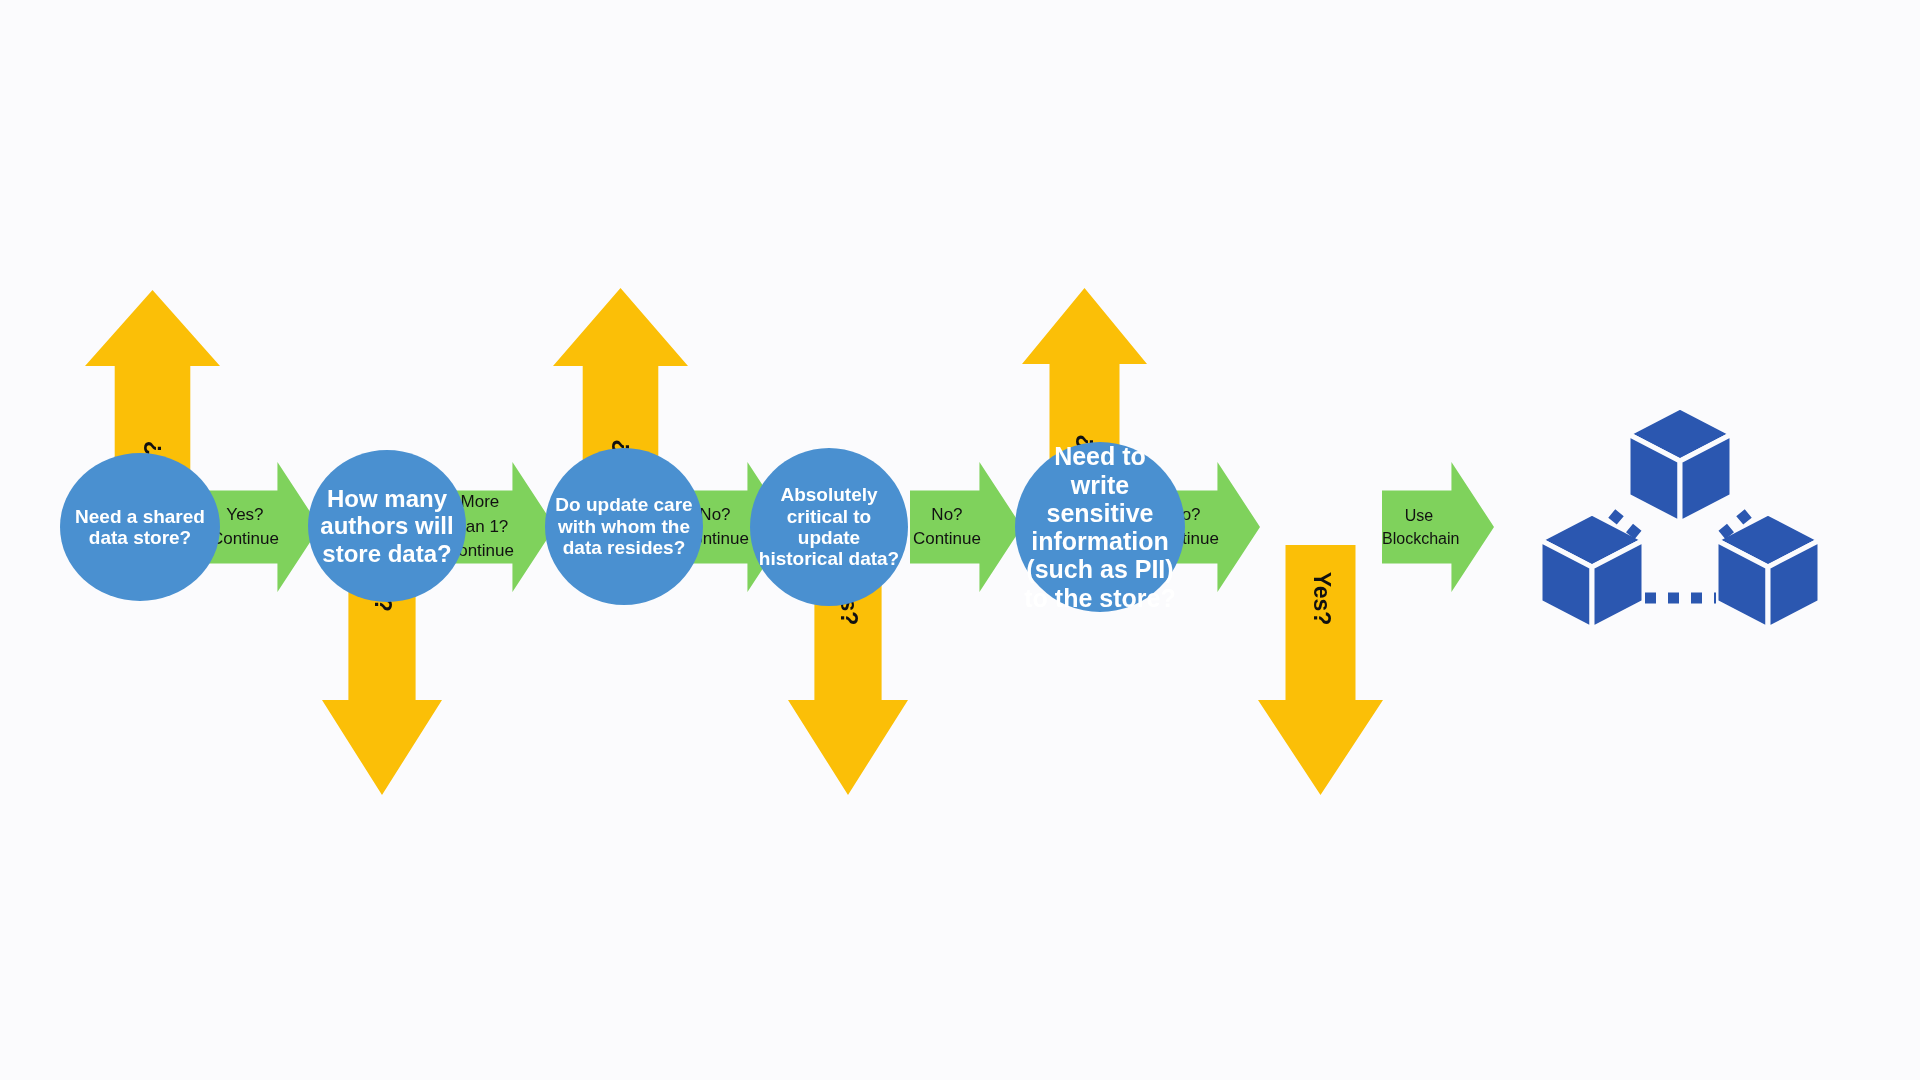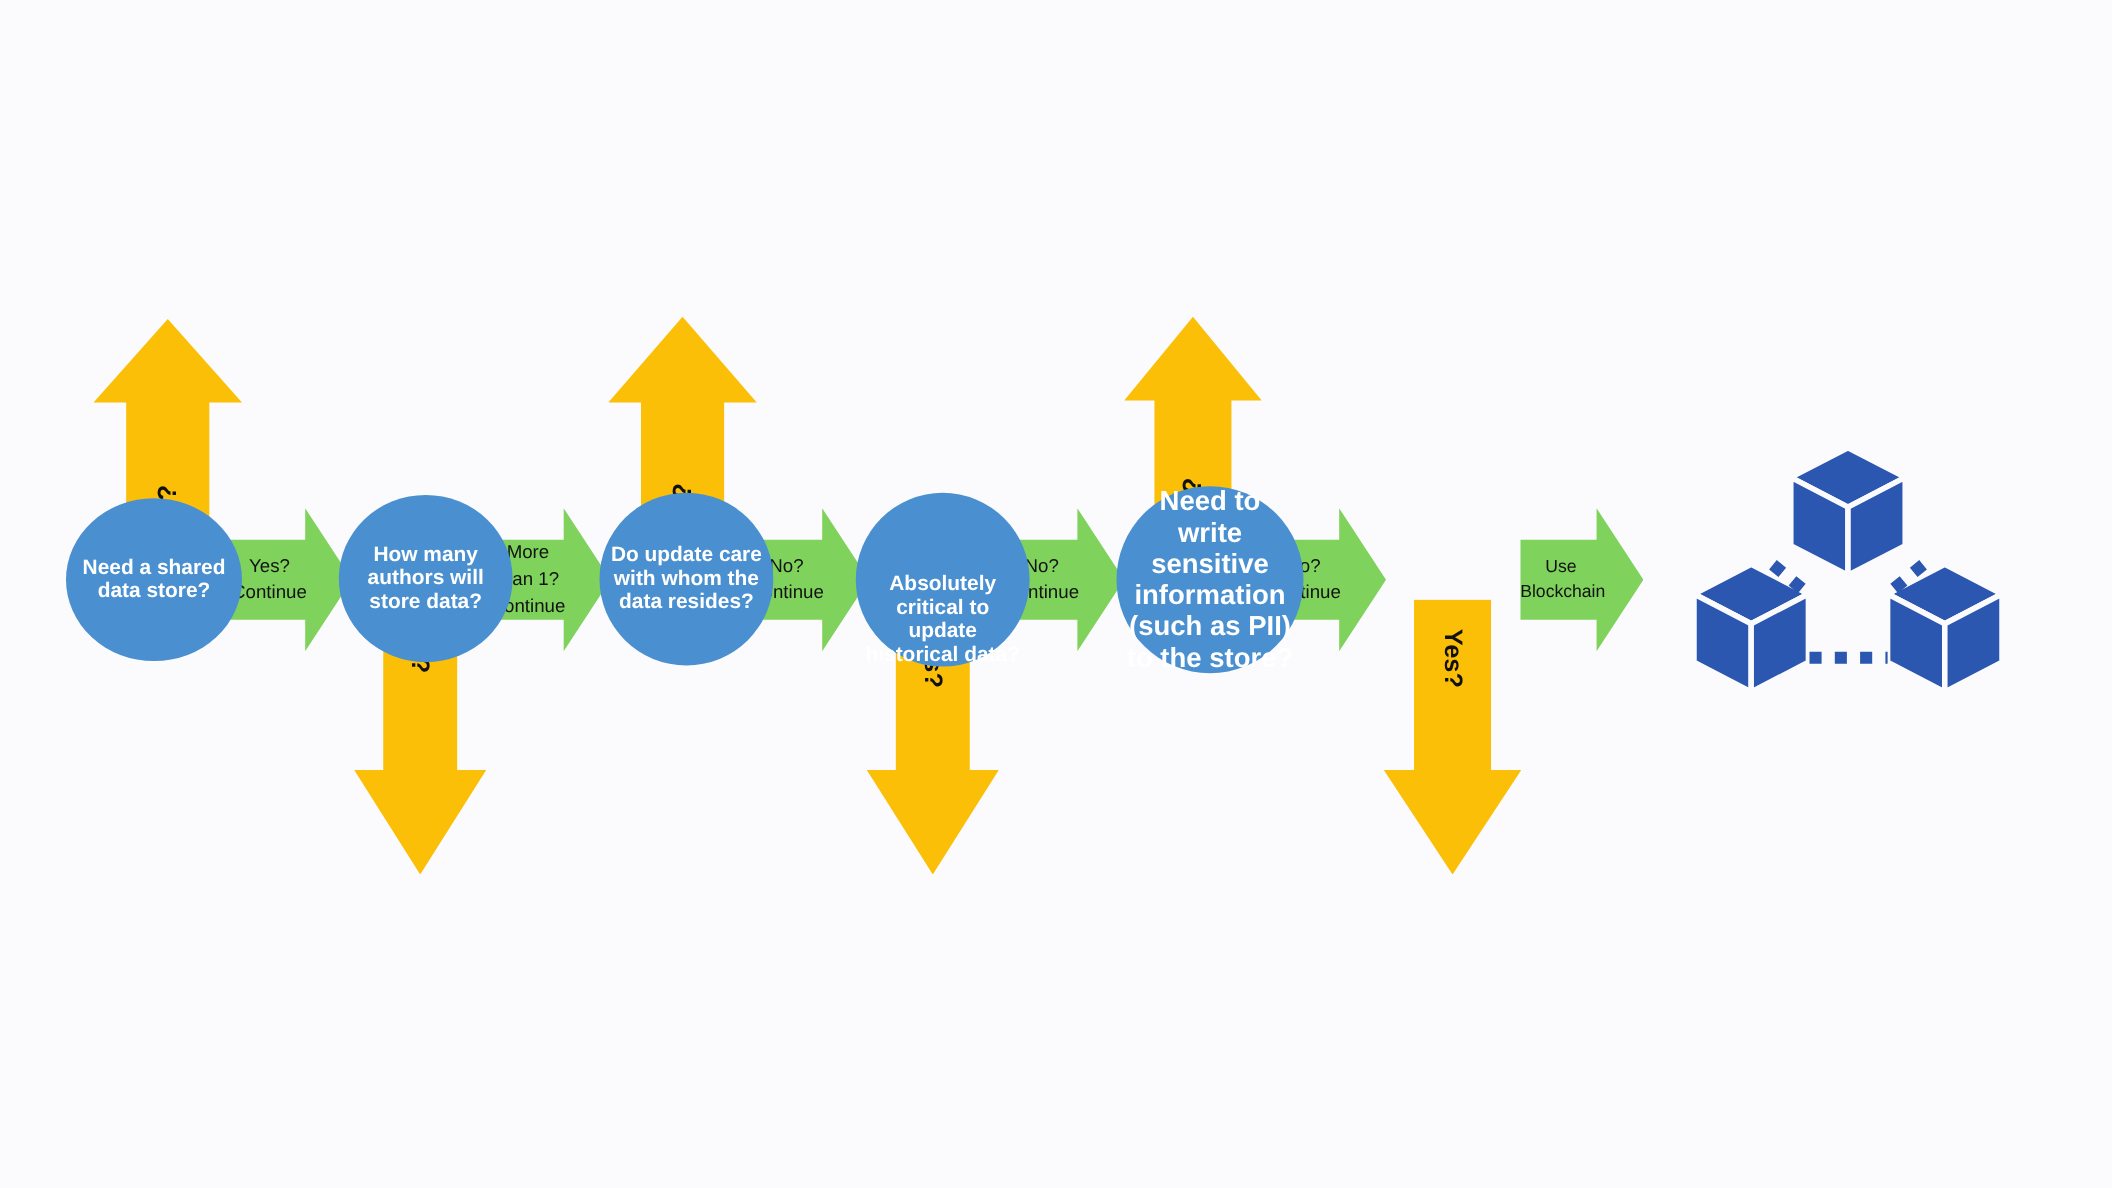--- a/index.html
+++ b/index.html
@@ -134,29 +134,29 @@
   </div>
 
   <div class="harrow" style="left:1382px;top:462px;width:112px;height:130px;">
     <div class="lbl" style="font-size: 16px; top: 42px;">Use Blockchain</div>
   </div>
 
   <div class="node" style="left:60px;top:453px;width:160px;height:148px;font-size:19px;">
     <span>Need a shared data store?</span>
   </div>
 
-  <div class="node" style="left:308px;top:450px;width:158px;height:152px;font-size:19px;">
+  <div class="node" style="left:308px;top:450px;width:158px;height:152px;font-size:24px;">
     <span>How many authors will store data?</span>
   </div>
 
   <div class="node" style="left:545px;top:448px;width:158px;height:157px;font-size:19px;">
     <span>Do update care with whom the data resides?</span>
   </div>
 
-  <div class="node" style="left:778px;top:448px;width:158px;height:158px;font-size:19px;align-items:flex-end;">
+  <div class="node" style="left:750px;top:448px;width:158px;height:158px;font-size:19px;">
     <span>Absolutely critical to update historical data?</span>
   </div>
 
   <div class="node" style="left:1015px;top:442px;width:170px;height:170px;font-size:25px;">
     <span>Need to write sensitive information (such as PII) to the store?</span>
   </div>
 
 
   <div class="bc" style="left:1530px;top:385px;width:300px;height:260px;">
     <svg viewBox="0 0 300 260" width="300" height="260" aria-hidden="true">

